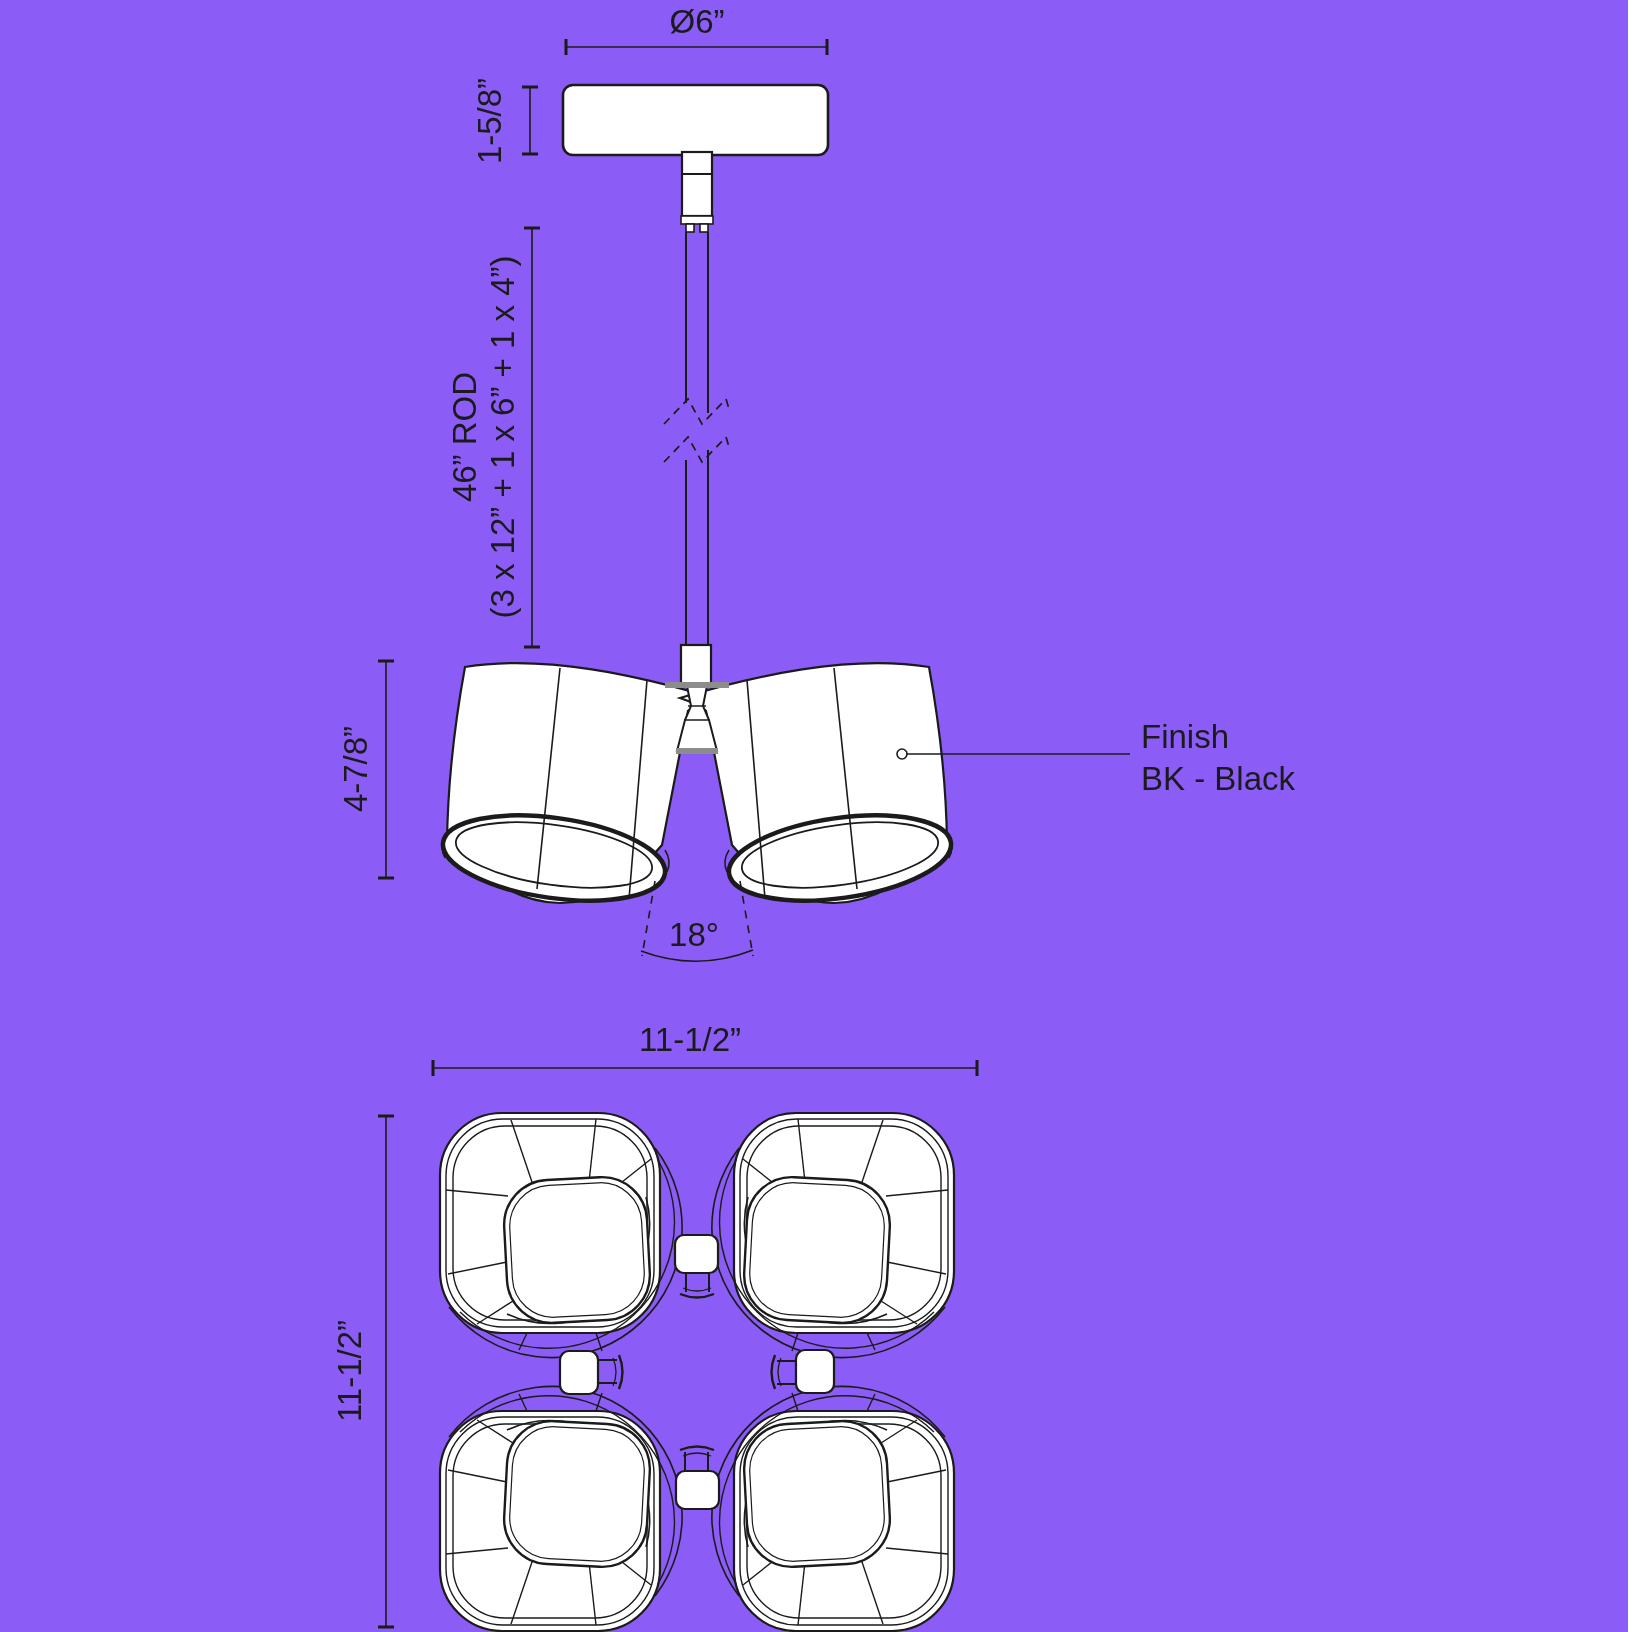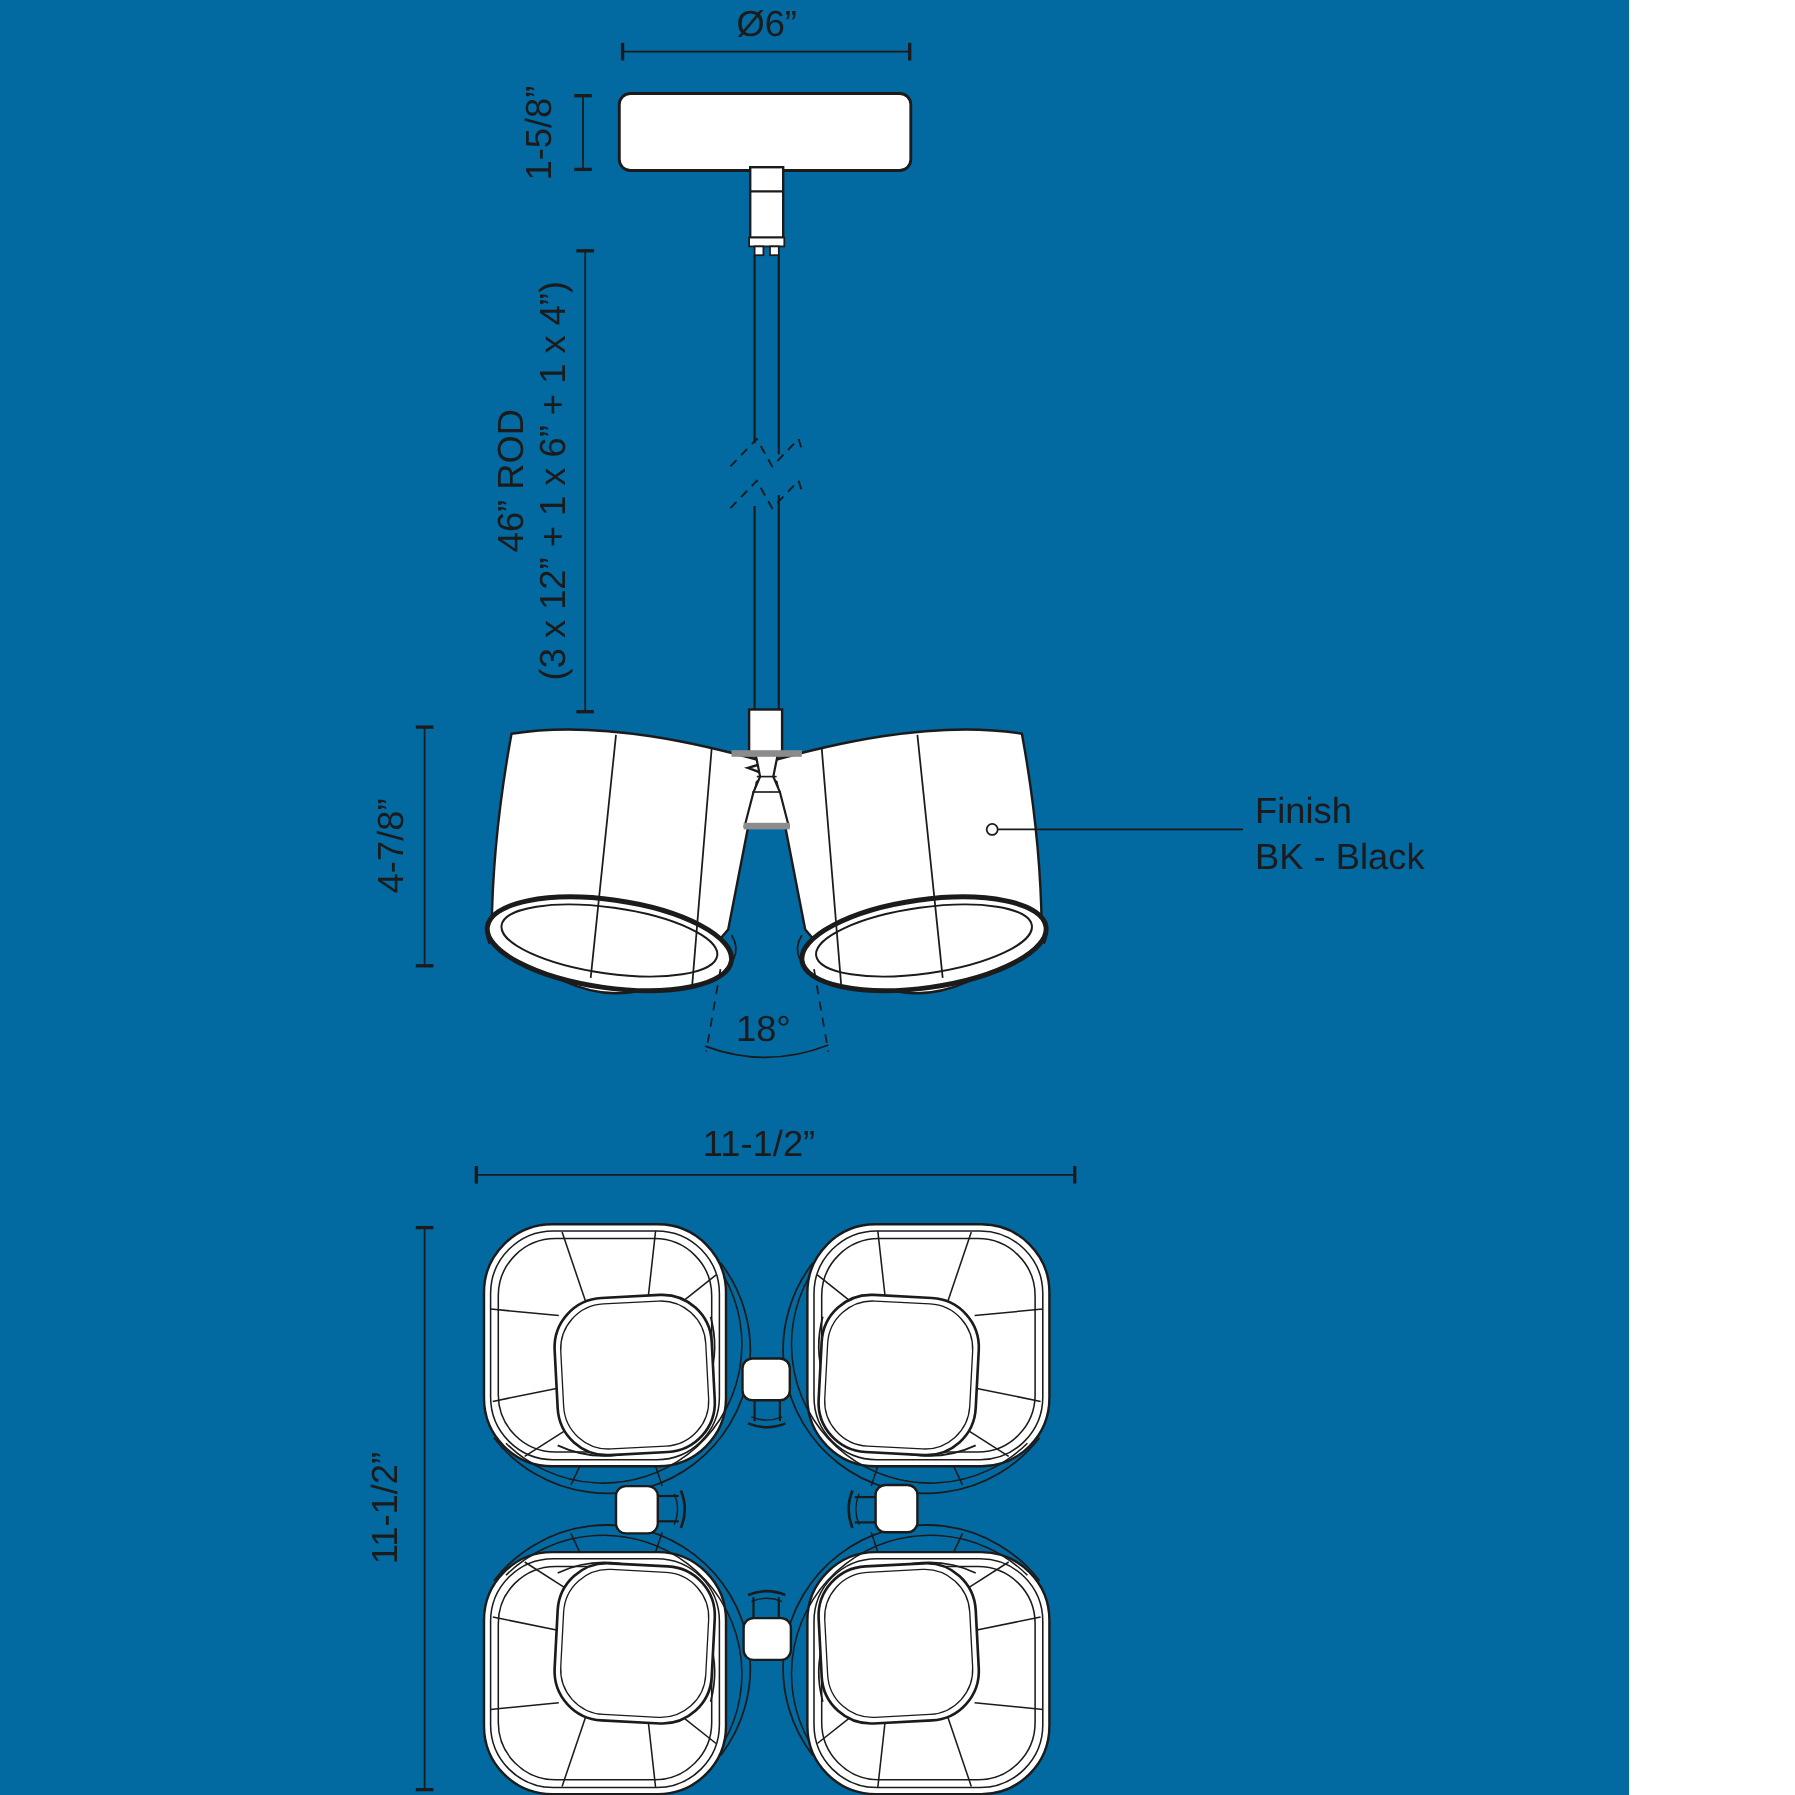--- a/index.html
+++ b/index.html
@@ -1,16 +1,16 @@
 <!DOCTYPE html>
 <html><head>
 <meta charset="utf-8">
 <style>
   html,body{margin:0;padding:0;background:#ffffff;}
-  .page{width:1481px;height:1632px;position:relative;background:#0369a1;
+  .page{width:1628px;height:1632px;position:relative;background:#8b5cf6;
         font-family:"Liberation Sans", sans-serif;}
   svg{display:block;}
   text{font-family:"Liberation Sans", sans-serif;fill:#1b1b1b;}
   .dimtext{font-size:33px;}
   .ln{stroke:#1b1b1b;fill:none;}
 </style>
 </head>
 <body>
 
 <div class="page">

